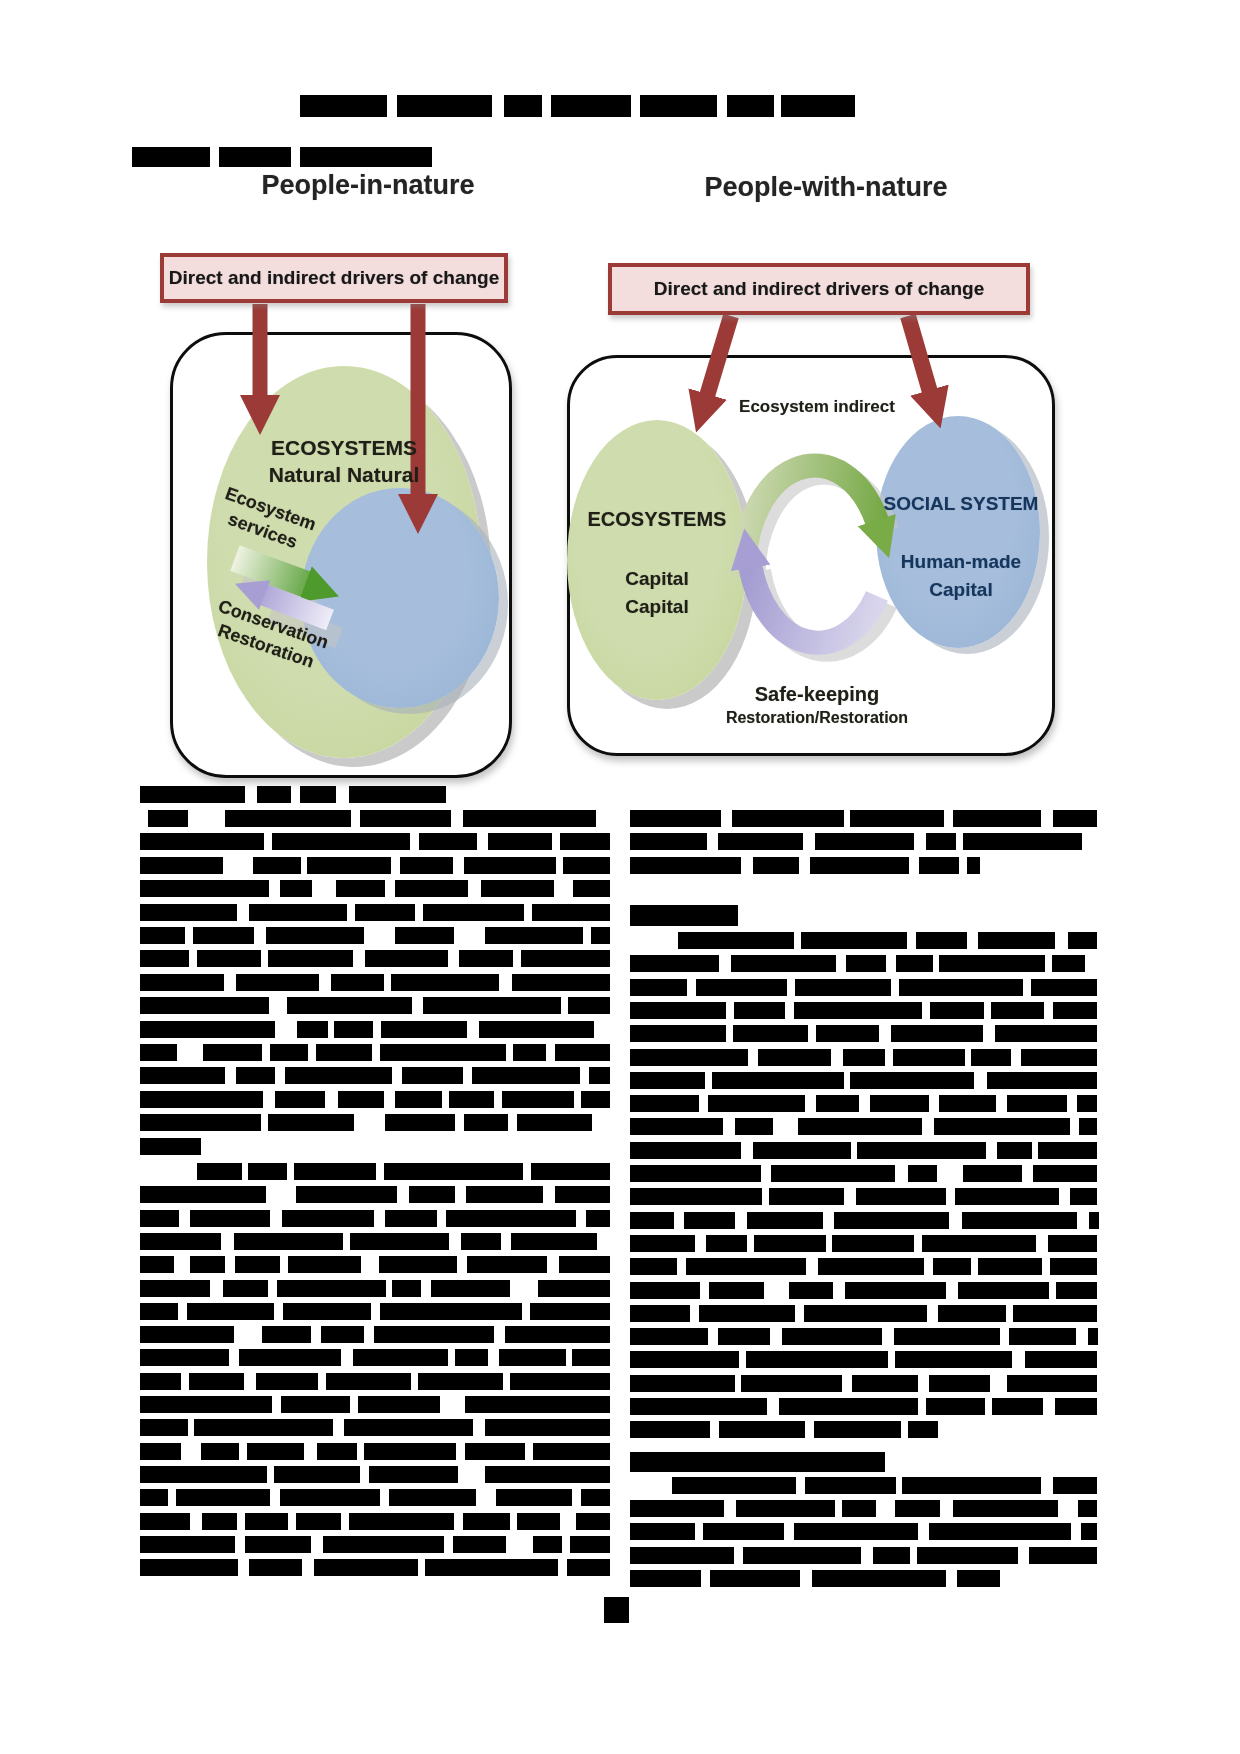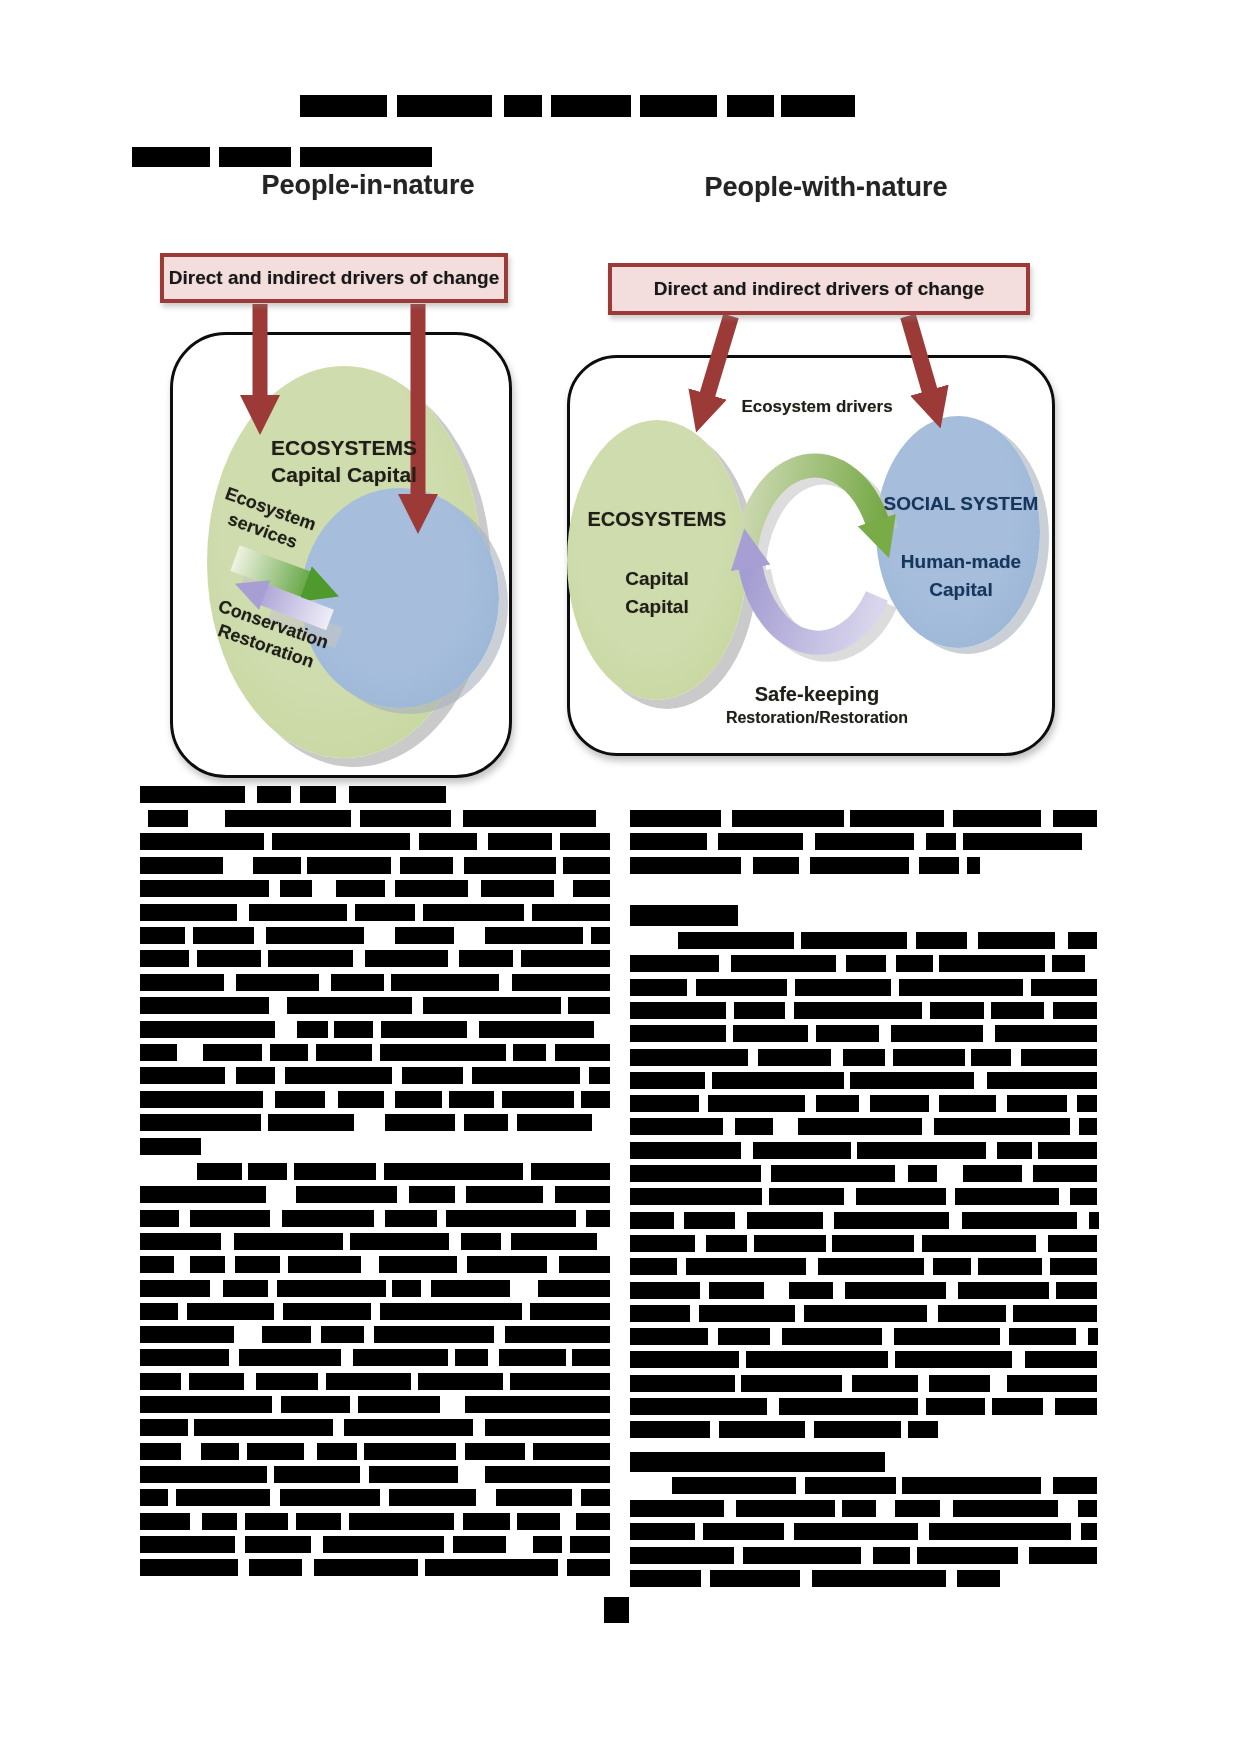--- a/index.html
+++ b/index.html
@@ -136,32 +136,32 @@
 
   <div class="drivers-box" style="left:160px;top:253px;width:348px;height:50px;">
     <span>Direct and indirect drivers of change</span>
   </div>
   <div class="drivers-box" style="left:608px;top:263px;width:422px;height:52px;">
     <span>Direct and indirect drivers of change</span>
   </div>
 
   <div class="figlabel" style="left:234px;top:434px;width:220px;font-size:21px;">
     <div>ECOSYSTEMS</div>
-    <div>Capital Capital</div>
+    <div>Natural Natural</div>
   </div>
   <div class="figlabel rotlabel" style="left:218px;top:478px;width:120px;font-size:18px;transform:rotate(20deg);">
     <div>Ecosystem</div>
     <div>services</div>
   </div>
   <div class="figlabel rotlabel" style="left:208px;top:590px;width:146px;font-size:18px;transform:rotate(19deg);">
     <div>Conservation</div>
     <div>Restoration</div>
   </div>
 
-  <div class="figlabel" style="left:722px;top:396px;width:190px;font-size:17px;">Ecosystem drivers</div>
+  <div class="figlabel" style="left:722px;top:396px;width:190px;font-size:17px;">Ecosystem indirect</div>
   <div class="figlabel" style="left:565px;top:506px;width:184px;font-size:20px;">ECOSYSTEMS</div>
   <div class="figlabel" style="left:565px;top:567px;width:184px;font-size:19px;">Capital</div>
   <div class="figlabel" style="left:565px;top:595px;width:184px;font-size:19px;">Capital</div>
   <div class="figlabel navy" style="left:874px;top:492px;width:174px;font-size:19px;">SOCIAL SYSTEM</div>
   <div class="figlabel navy" style="left:874px;top:550px;width:174px;font-size:19px;">Human-made</div>
   <div class="figlabel navy" style="left:874px;top:578px;width:174px;font-size:19px;">Capital</div>
   <div class="figlabel" style="left:727px;top:681px;width:180px;font-size:20px;">Safe-keeping</div>
   <div class="figlabel" style="left:704px;top:708px;width:226px;font-size:16px;">Restoration/Restoration</div>
 
   <div class="rpara" style="left: 140px; top: 786px; width: 306px; height: 20px;">

